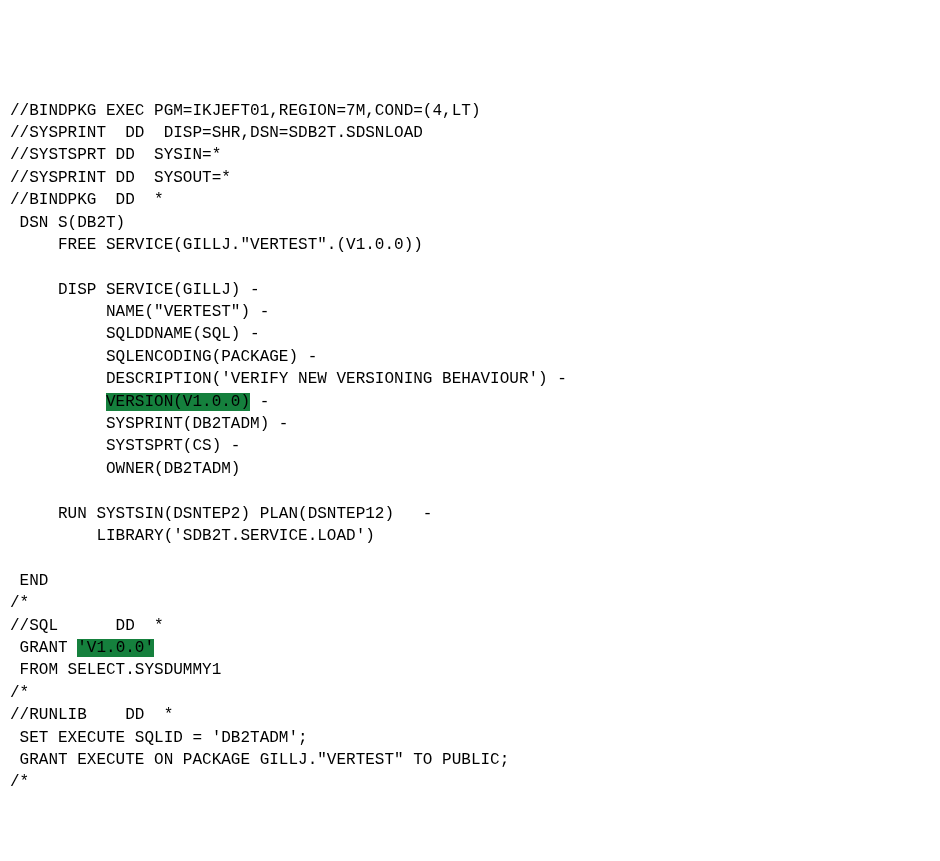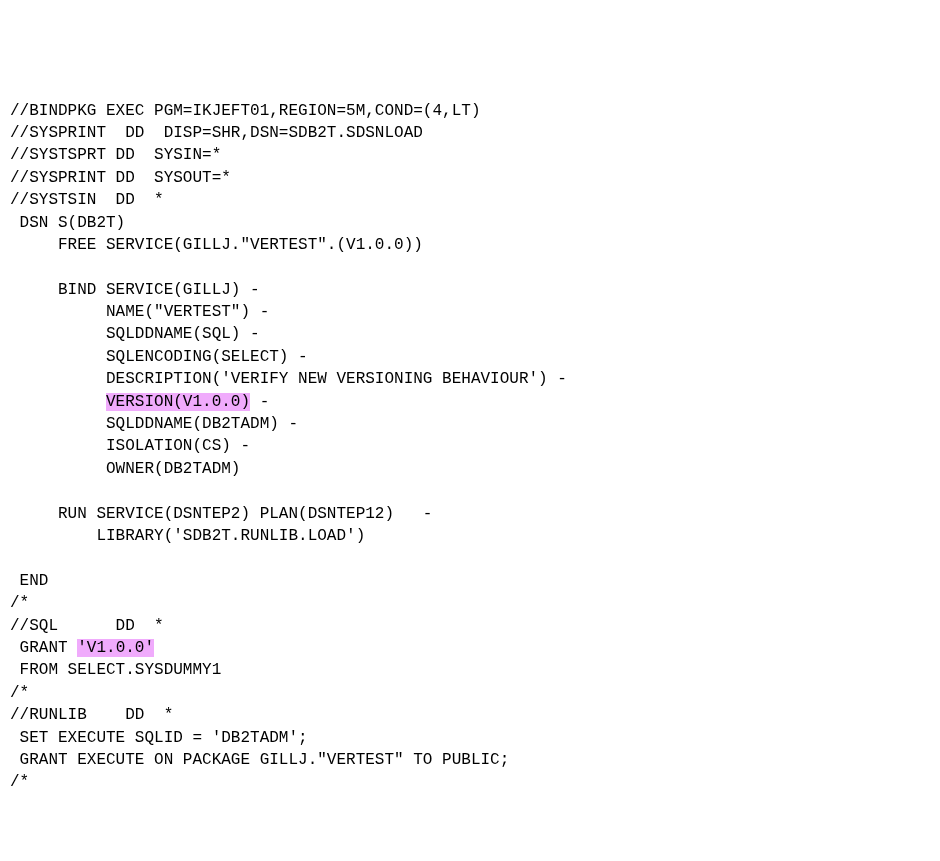--- a/index.html
+++ b/index.html
@@ -6,48 +6,48 @@
       margin: 0;
       padding: 10px;
       font-family: "Consolas", "Courier New", monospace;
       font-size: 16px;
       line-height: 1.4;
       color: #000;
       background: #fff;
       white-space: pre;
     }
     .hl {
-      background-color: #f0abfc;
+      background-color: #15803d;
     }
   </style>
 </head>
 <body>
 
 
 
-<div><span>//BINDPKG EXEC PGM=IKJEFT01,REGION=5M,COND=(4,LT)</span>
+<div><span>//BINDPKG EXEC PGM=IKJEFT01,REGION=7M,COND=(4,LT)</span>
 <span>//SYSPRINT  DD  DISP=SHR,DSN=SDB2T.SDSNLOAD</span>
 <span>//SYSTSPRT DD  SYSIN=*</span>
 <span>//SYSPRINT DD  SYSOUT=*</span>
-<span>//SYSTSIN  DD  *</span>
+<span>//BINDPKG  DD  *</span>
 <span> DSN S(DB2T)</span>
 <span>     FREE SERVICE(GILLJ."VERTEST".(V1.0.0))</span>
 <span></span>
-<span>     BIND SERVICE(GILLJ) -</span>
+<span>     DISP SERVICE(GILLJ) -</span>
 <span>          NAME("VERTEST") -</span>
 <span>          SQLDDNAME(SQL) -</span>
-<span>          SQLENCODING(SELECT) -</span>
+<span>          SQLENCODING(PACKAGE) -</span>
 <span>          DESCRIPTION('VERIFY NEW VERSIONING BEHAVIOUR') -</span>
 <span>          </span><span class="hl">VERSION(V1.0.0)</span><span> -</span>
-<span>          SQLDDNAME(DB2TADM) -</span>
-<span>          ISOLATION(CS) -</span>
+<span>          SYSPRINT(DB2TADM) -</span>
+<span>          SYSTSPRT(CS) -</span>
 <span>          OWNER(DB2TADM)</span>
 <span></span>
-<span>     RUN SERVICE(DSNTEP2) PLAN(DSNTEP12)   -</span>
-<span>         LIBRARY('SDB2T.RUNLIB.LOAD')</span>
+<span>     RUN SYSTSIN(DSNTEP2) PLAN(DSNTEP12)   -</span>
+<span>         LIBRARY('SDB2T.SERVICE.LOAD')</span>
 <span></span>
 <span> END</span>
 <span>/*</span>
 <span>//SQL      DD  *</span>
 <span> GRANT </span><span class="hl">'V1.0.0'</span>
 <span> FROM SELECT.SYSDUMMY1</span>
 <span>/*</span>
 <span>//RUNLIB    DD  *</span>
 <span> SET EXECUTE SQLID = 'DB2TADM';</span>
 <span> GRANT EXECUTE ON PACKAGE GILLJ."VERTEST" TO PUBLIC;</span>

